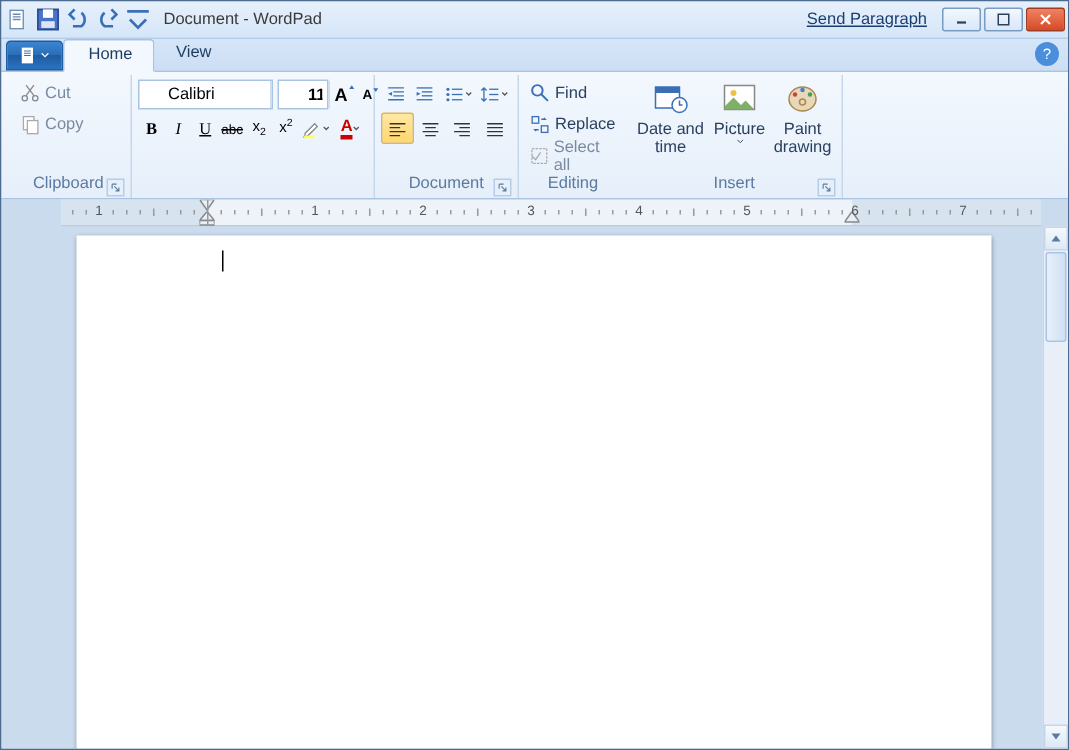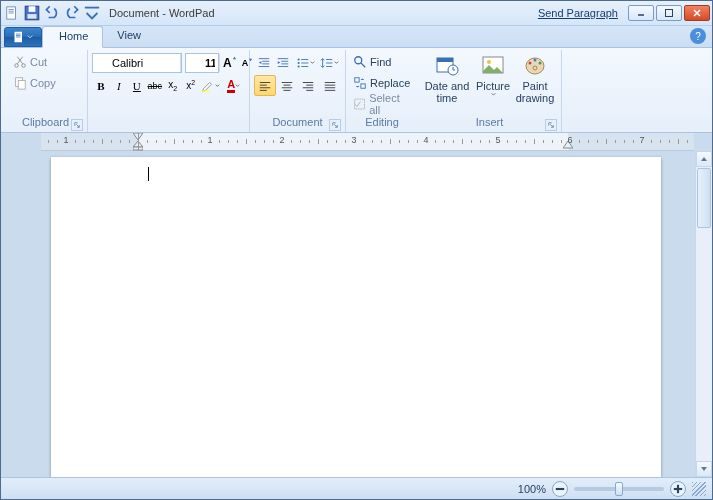--- a/index.html
+++ b/index.html
@@ -526,36 +526,14 @@
         </div>
       <div class="thumb"></div>
       <div class="arrow" style="position:absolute;bottom:0;left:0;right:0">
           <svg viewBox="0 0 8 8" width="8" height="8">
             <path d="M1 2h6L4 6z" fill="#5a7aa0"></path>
           </svg>
         </div>
     </div>
   </div>
 
-  <div class="statusbar">
-    <div class="spacer"></div>
-    <div class="zoom">
-      <span>100%</span>
-      <div class="zoom-btn">
-          <svg viewBox="0 0 10 10">
-            <line x1="2" y1="5" x2="8" y2="5" stroke="#2a4160" stroke-width="1.5"></line>
-          </svg>
-        </div>
-      <div class="slider">
-          <div class="tick-c"></div>
-          <div class="knob"></div>
-        </div>
-      <div class="zoom-btn">
-          <svg viewBox="0 0 10 10">
-            <line x1="2" y1="5" x2="8" y2="5" stroke="#2a4160" stroke-width="1.5"></line>
-            <line x1="5" y1="2" x2="5" y2="8" stroke="#2a4160" stroke-width="1.5"></line>
-          </svg>
-        </div>
-    </div>
-    <div class="resize-grip"></div>
-  </div>
 
 </div>
 
 </body></html>

